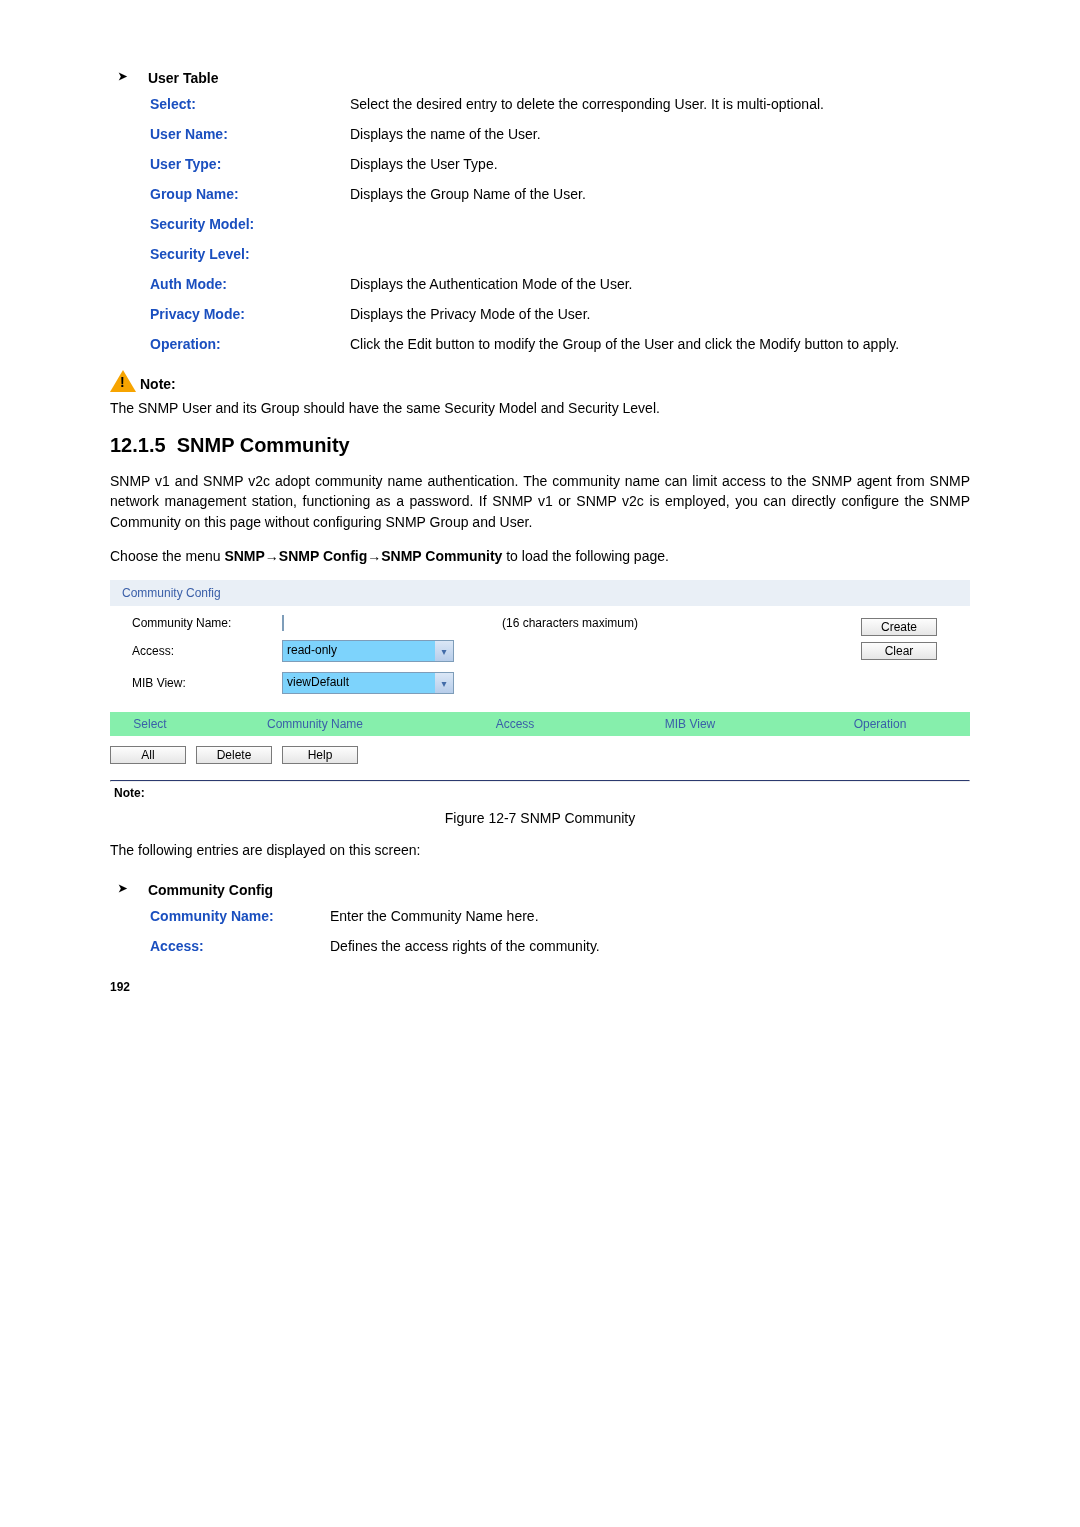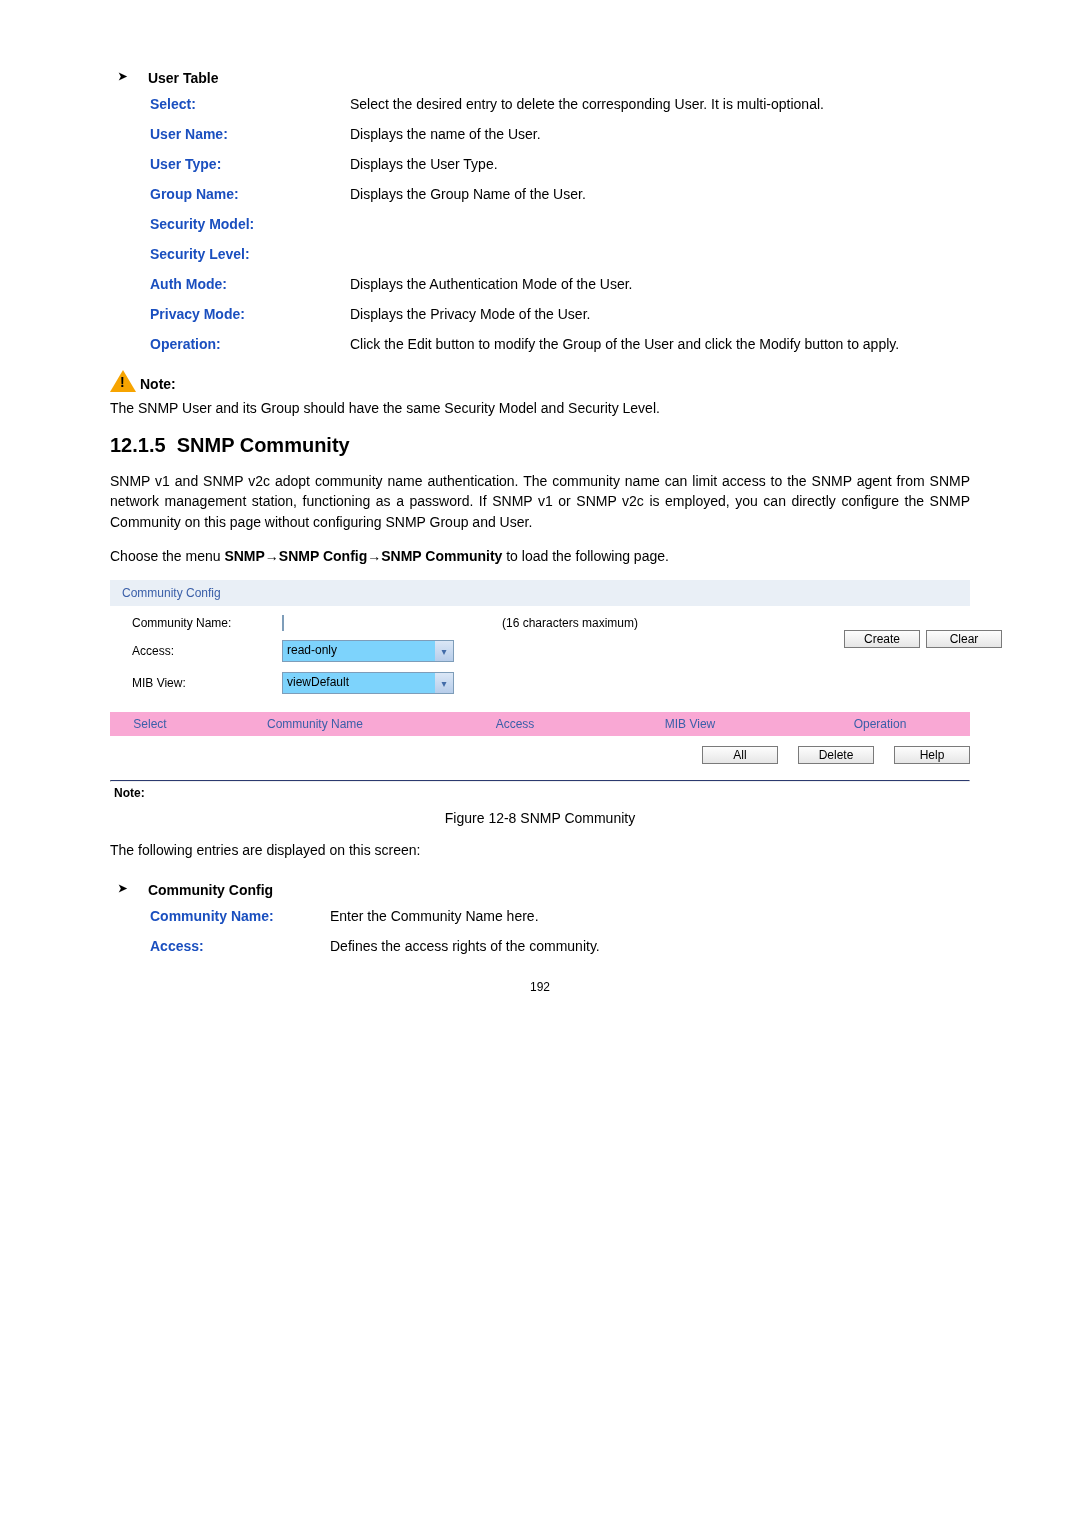--- a/index.html
+++ b/index.html
@@ -126,62 +126,63 @@
     border: 1px solid #7a7a7a;
     background: linear-gradient(#fdfdfd, #e6e6e6);
     padding: 1px 12px;
     font-size: 12px;
     text-align: center;
     min-width: 50px;
     font-family: Tahoma, Arial, sans-serif;
   }
   .btn-col {
     display: flex;
-    flex-direction: row;
+    flex-direction: column;
     align-items: center;
     gap: 6px;
     grid-row: 1 / span 2;
     grid-column: 4;
   }
   .tbl-head {
     display: grid;
     grid-template-columns: 80px 250px 150px 200px 1fr;
-    background: #f9a8d4;
+    background: #86efac;
     color: #3a5fa8;
     font-size: 12px;
     padding: 5px 0;
     text-align: center;
   }
   .tbl-btns {
     display: flex;
-    gap: 20px;
-    justify-content: flex-end;
+    gap: 10px;
+    justify-content: flex-start;
     padding: 10px 0 16px 0;
   }
   .fig-divider {
     border-top: 1px solid #2b3a6f;
     margin: 0;
   }
   .fig-note-head {
     font-weight: bold;
     font-size: 12px;
     padding: 4px 4px 0 4px;
   }
   .fig-note-text {
     font-size: 12px;
     padding: 2px 4px 0 4px;
   }
   .caption {
     text-align: center;
     margin: 10px 0 14px 0;
   }
   .page-num {
-    text-align: center;
+    text-align: left;
     font-size: 12px;
     margin-top: 26px;
+    font-weight: bold;
   }
 </style>
 </head>
 <body>
 
 <div class="section-head">
   <span class="chevron">➤</span>
   <span>User Table</span>
 </div>
 
@@ -276,21 +277,21 @@
   </div>
   <div class="tbl-btns">
     <span class="btn">All</span>
     <span class="btn">Delete</span>
     <span class="btn">Help</span>
   </div>
   <hr class="fig-divider">
   <div class="fig-note-head">Note:</div>
 </div>
 
-<p class="caption">Figure 12-8 SNMP Community</p>
+<p class="caption">Figure 12-7 SNMP Community</p>
 
 <p class="para" style="margin-bottom:22px">The following entries are displayed on this screen:</p>
 
 <div class="section-head">
   <span class="chevron">➤</span>
   <span>Community Config</span>
 </div>
 
 <div class="def-row" style="margin-left:40px">
   <div class="def-term" style="width:180px">Community Name:</div>

